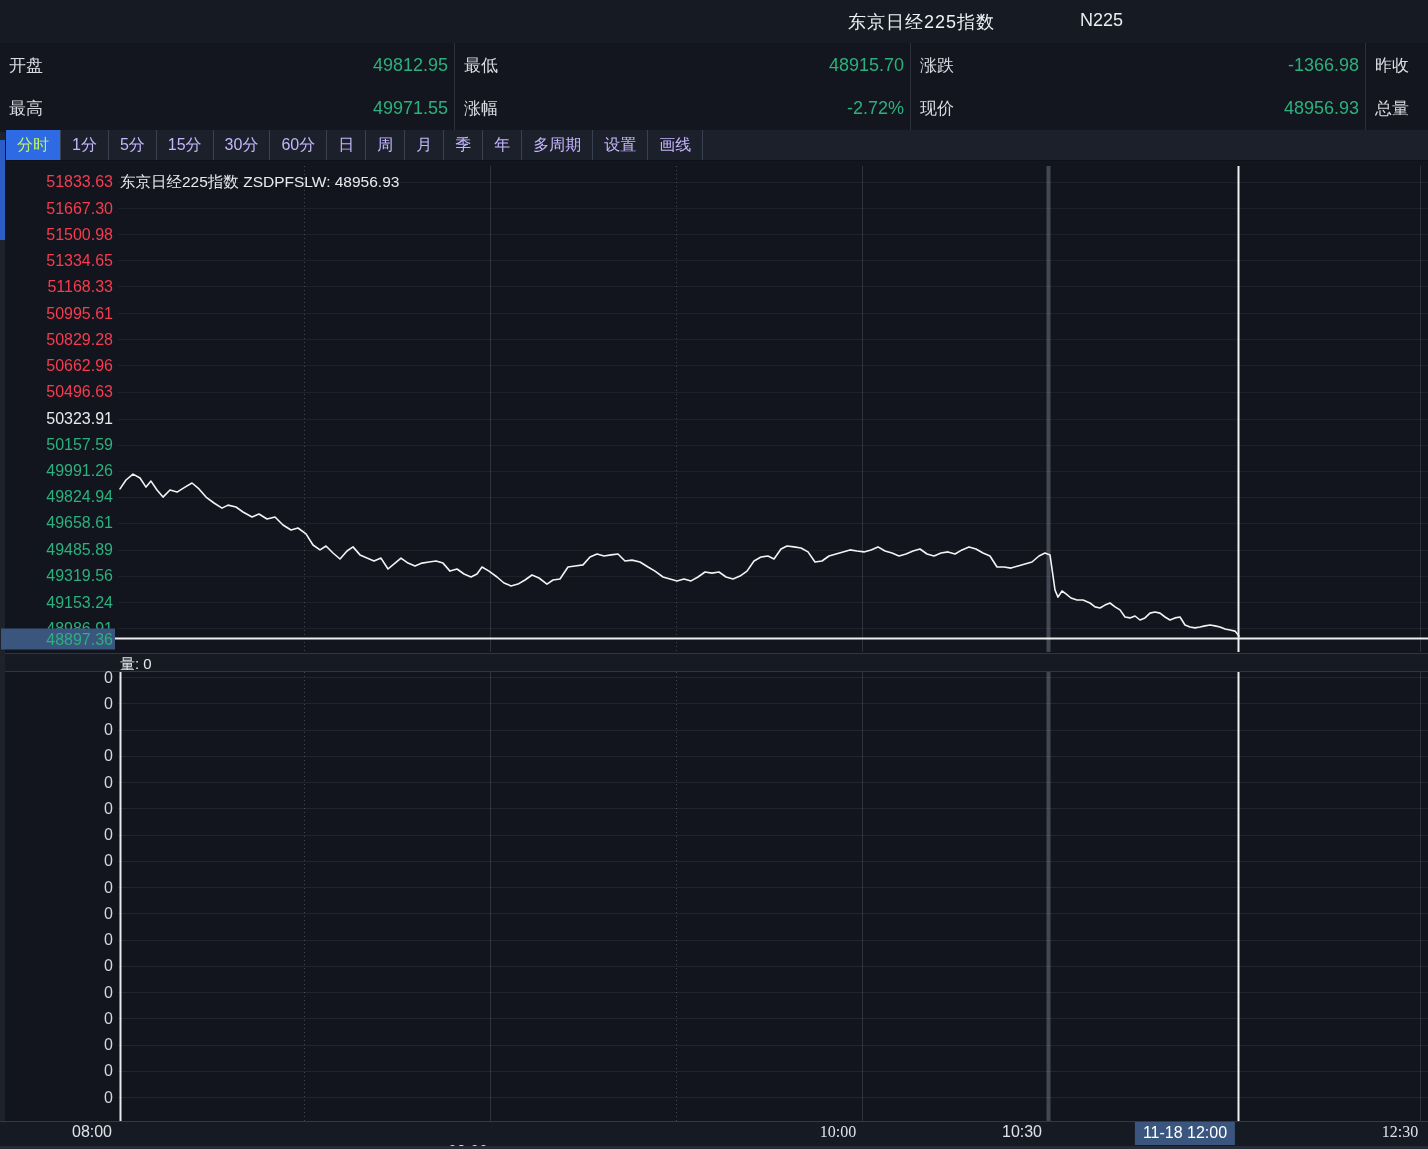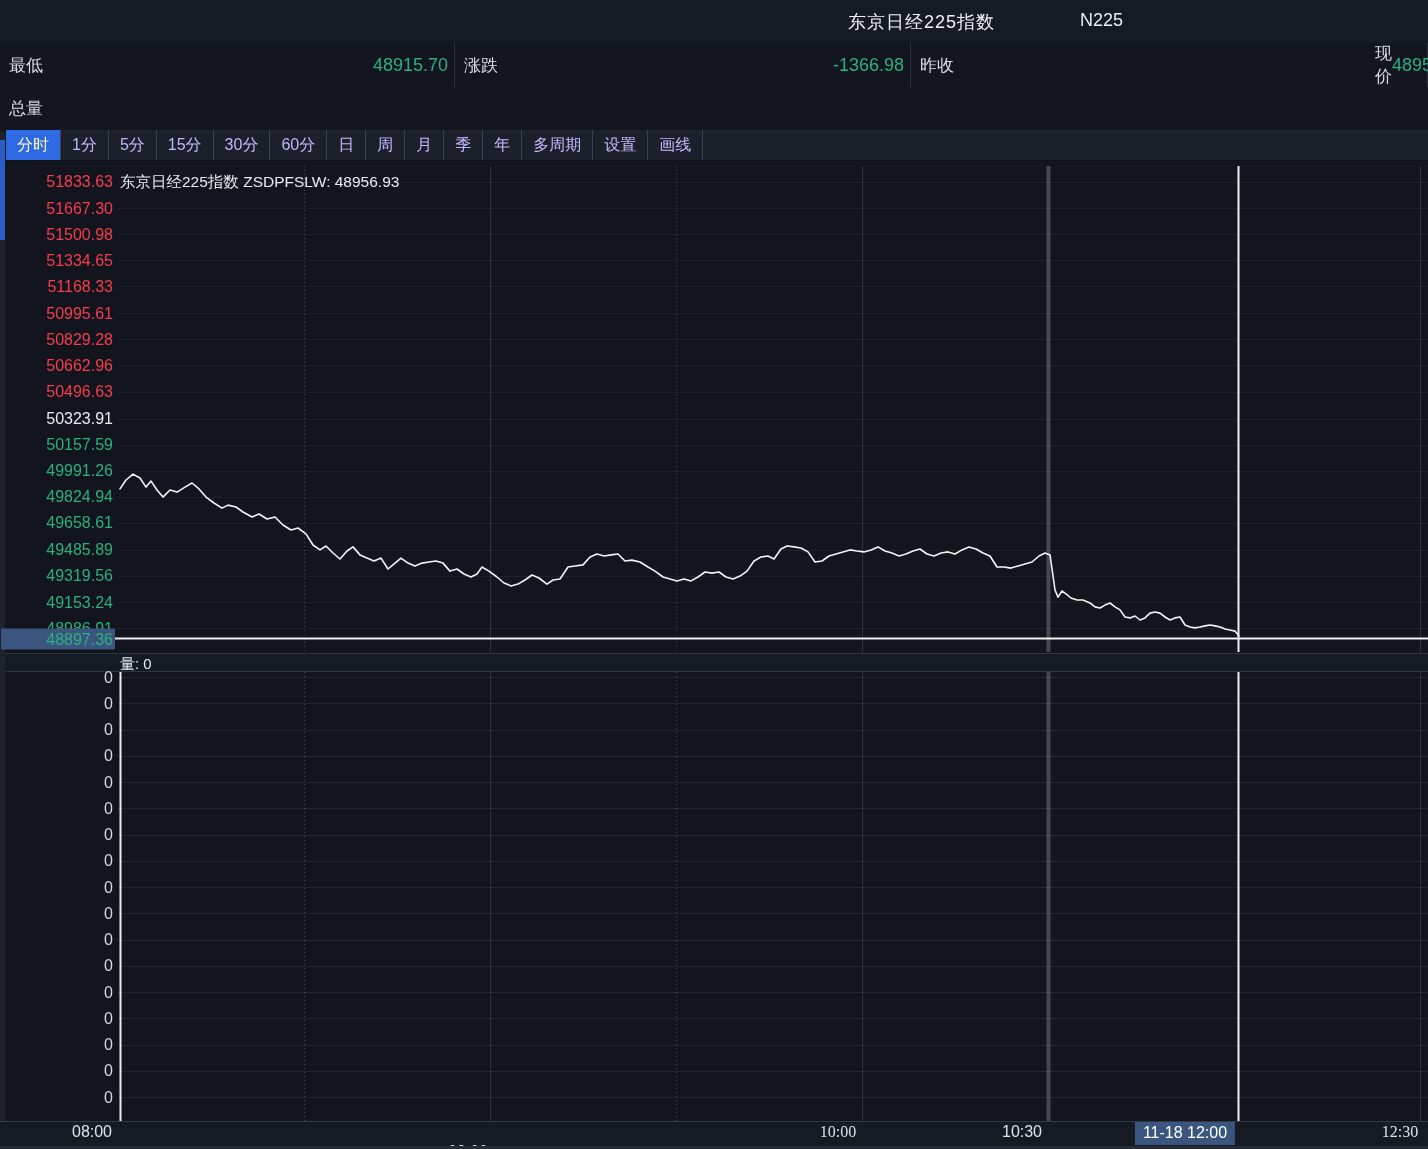--- a/index.html
+++ b/index.html
@@ -20,21 +20,21 @@
     padding:0 6px 0 9px; border-right:1px solid #2b303b; }
   .info-cell.last { border-right:none; }
   .info-label { font-size:17px; color:#d9dce2; }
   .info-value { font-size:18px; color:#2cb07d; }
 
   
   #tabbar { position:absolute; left:6px; top:130px; width:1422px; height:31px; background:#1c202a;
     display:flex; align-items:stretch; border-bottom:1px solid #0e1117; }
   .tab { display:flex; align-items:center; padding:0 11px; font-size:16px; color:#c4b5fd;
     border-right:1px solid #3a4150; cursor:default; white-space:nowrap; }
-  .tab.selected { background:#2e6ae3; color:#fef9c3; }
+  .tab.selected { background:#2e6ae3; color:#bef264; }
 
   
   #chart-region { position:absolute; left:0; top:161px; width:1428px; height:960px; background:#12151d; }
   #pane-divider-band { position:absolute; left:0; top:653px; width:1428px; height:19px; background:#161a23;
     border-top:1px solid #30353f; border-bottom:1px solid #30353f; }
 
   
   #left-scrollbar { position:absolute; left:0; top:132px; width:5px; height:989px; background:#1e222b; }
   #left-scrollbar-thumb { position:absolute; left:0; top:8px; width:5px; height:100px; background:#2a5ec6; }
 
@@ -53,30 +53,42 @@
 
 <div id="app">
 
   <div id="titlebar">
     <span id="main-title">东京日经225指数</span>
     <span id="symbol-code">N225</span>
   </div>
 
   <div id="infobar">
     <div class="info-cell">
+      <span class="info-label">开盘</span>
+      <span class="info-value">49812.95</span>
+    </div>
+    <div class="info-cell">
       <span class="info-label">最低</span>
       <span class="info-value">48915.70</span>
     </div>
     <div class="info-cell">
       <span class="info-label">涨跌</span>
       <span class="info-value">-1366.98</span>
     </div>
     <div class="info-cell last">
 
       <span class="info-label">昨收</span>
+    </div>
+    <div class="info-cell">
+      <span class="info-label">最高</span>
+      <span class="info-value">49971.55</span>
+    </div>
+    <div class="info-cell">
+      <span class="info-label">涨幅</span>
+      <span class="info-value">-2.72%</span>
     </div>
     <div class="info-cell">
       <span class="info-label">现价</span>
       <span class="info-value">48956.93</span>
     </div>
     <div class="info-cell last">
       <span class="info-label">总量</span>
     </div>
   </div>
 

